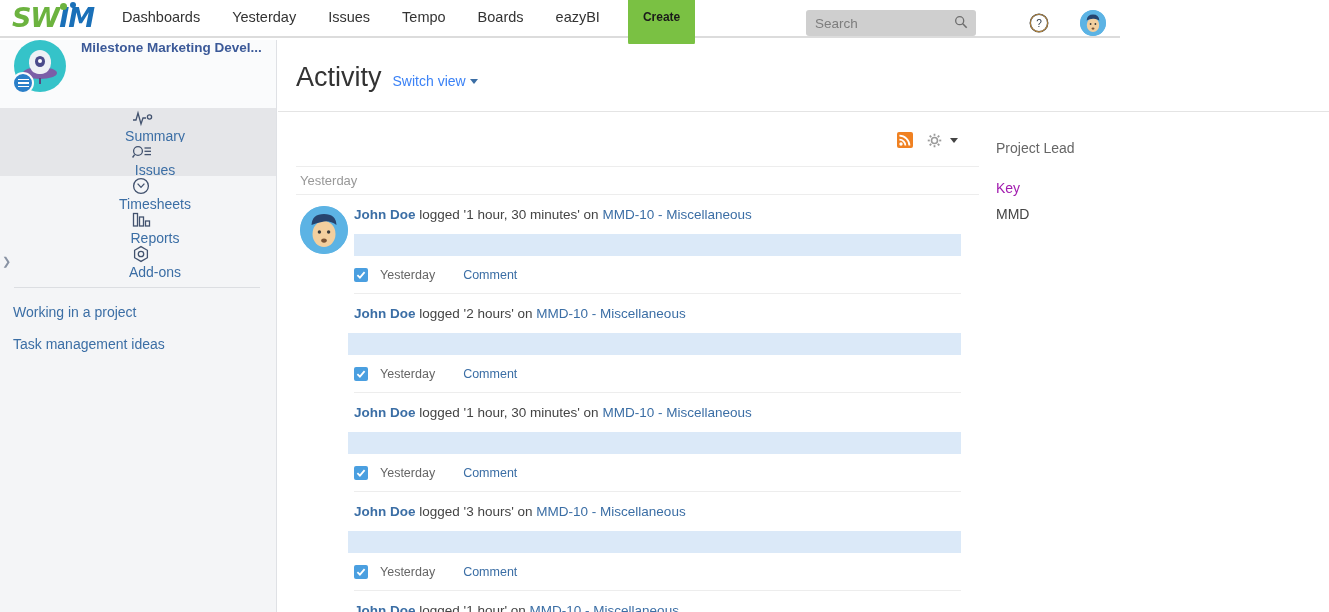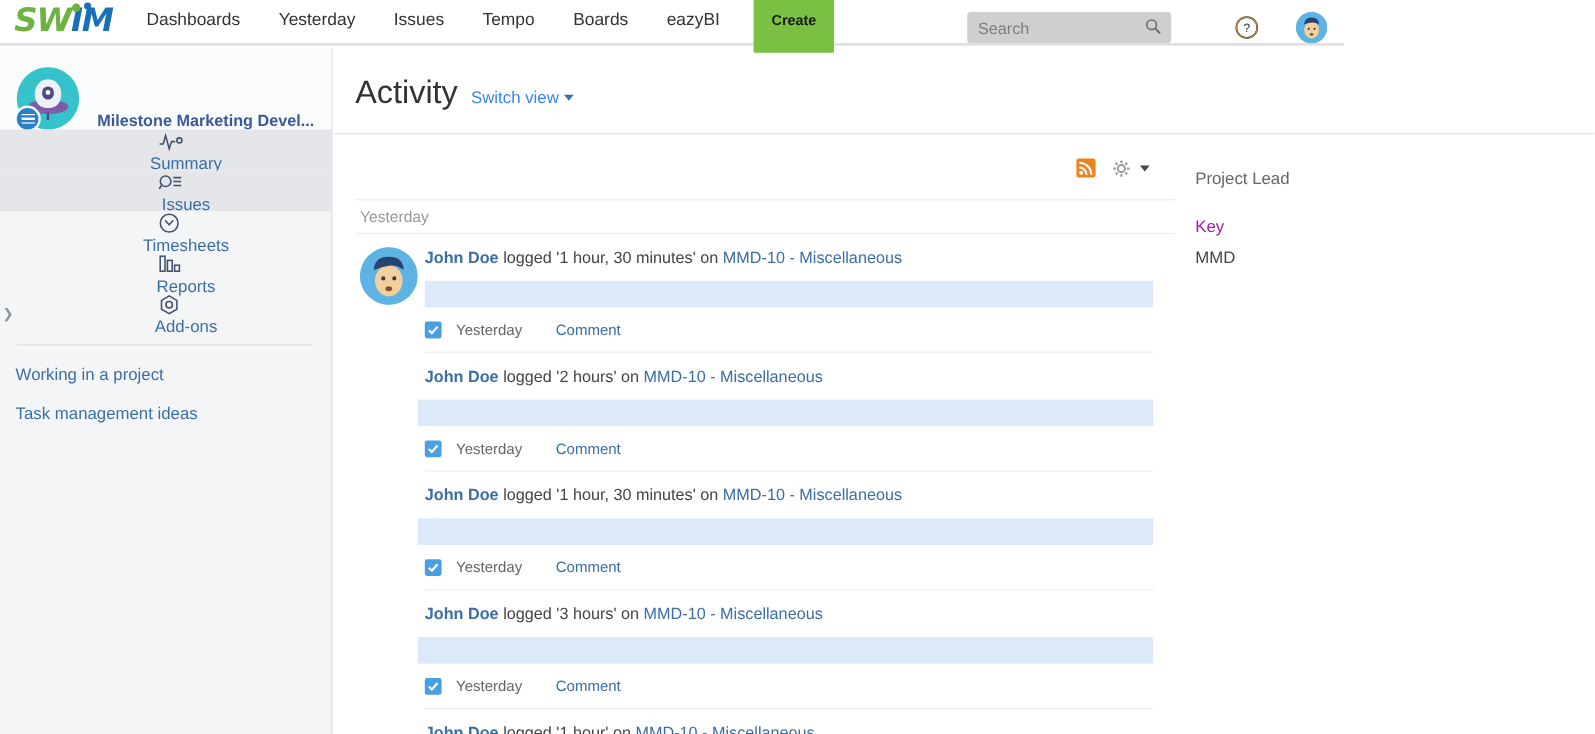--- a/index.html
+++ b/index.html
@@ -96,21 +96,21 @@
   }
 
   
   .sidebar {
     position: absolute; top: 40px; left: 0;
     width: 277px; height: 572px;
     background: #f4f5f7;
     border-right: 1px solid #dfe1e5;
   }
   .proj-header {
-    height: 68px; display: flex; align-items: flex-end;
+    height: 68px; display: flex; align-items: flex-start;
     padding: 0 10px 0 14px;
     background: #fafbfc;
   }
   .proj-avatar {
     width: 52px; height: 52px; border-radius: 50%;
     background: #35c3c9; position: relative; flex: none;
   }
   .ufo-body {
     position: absolute; left: 9px; top: 27px;
     width: 34px; height: 12px; border-radius: 50%;

